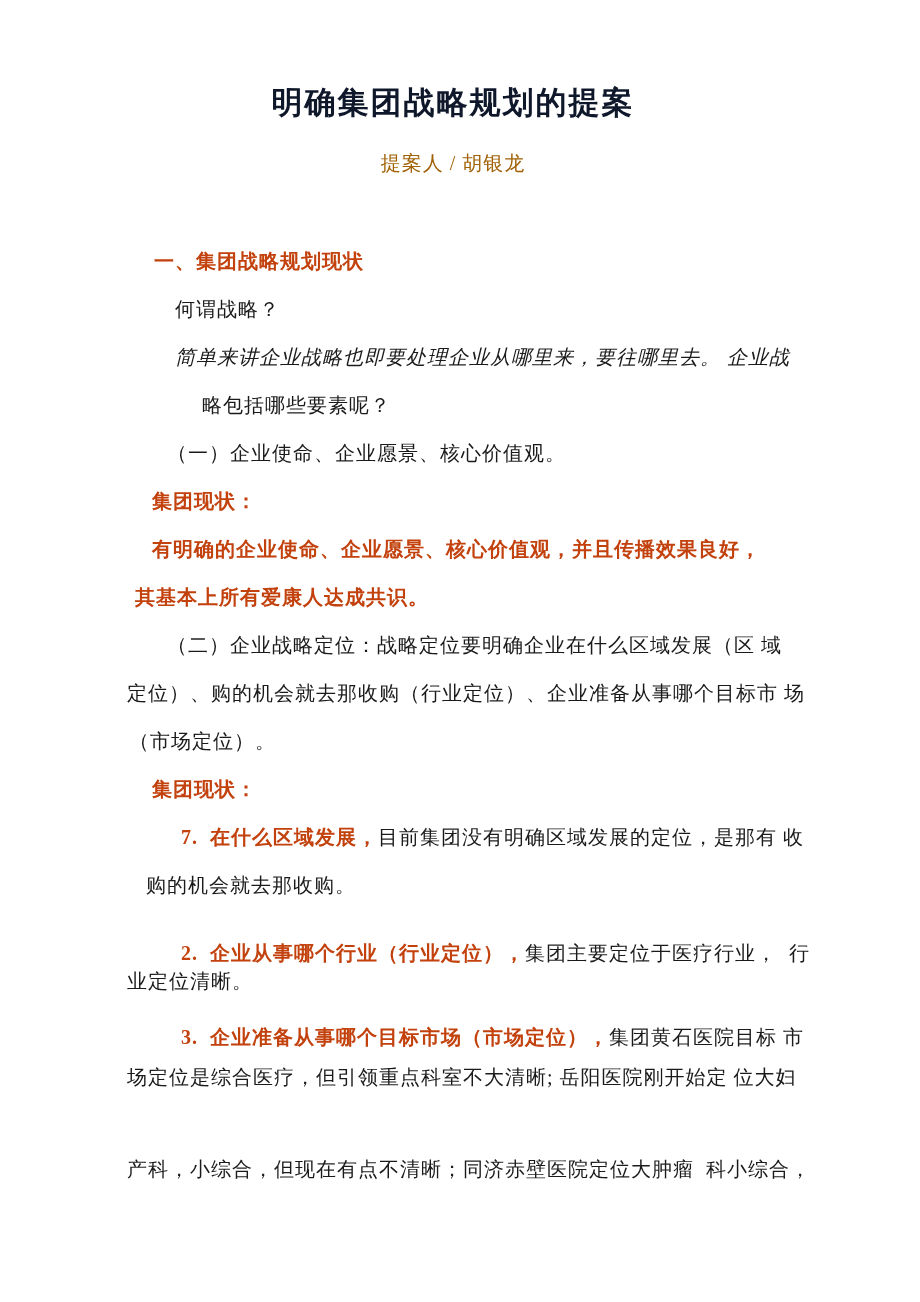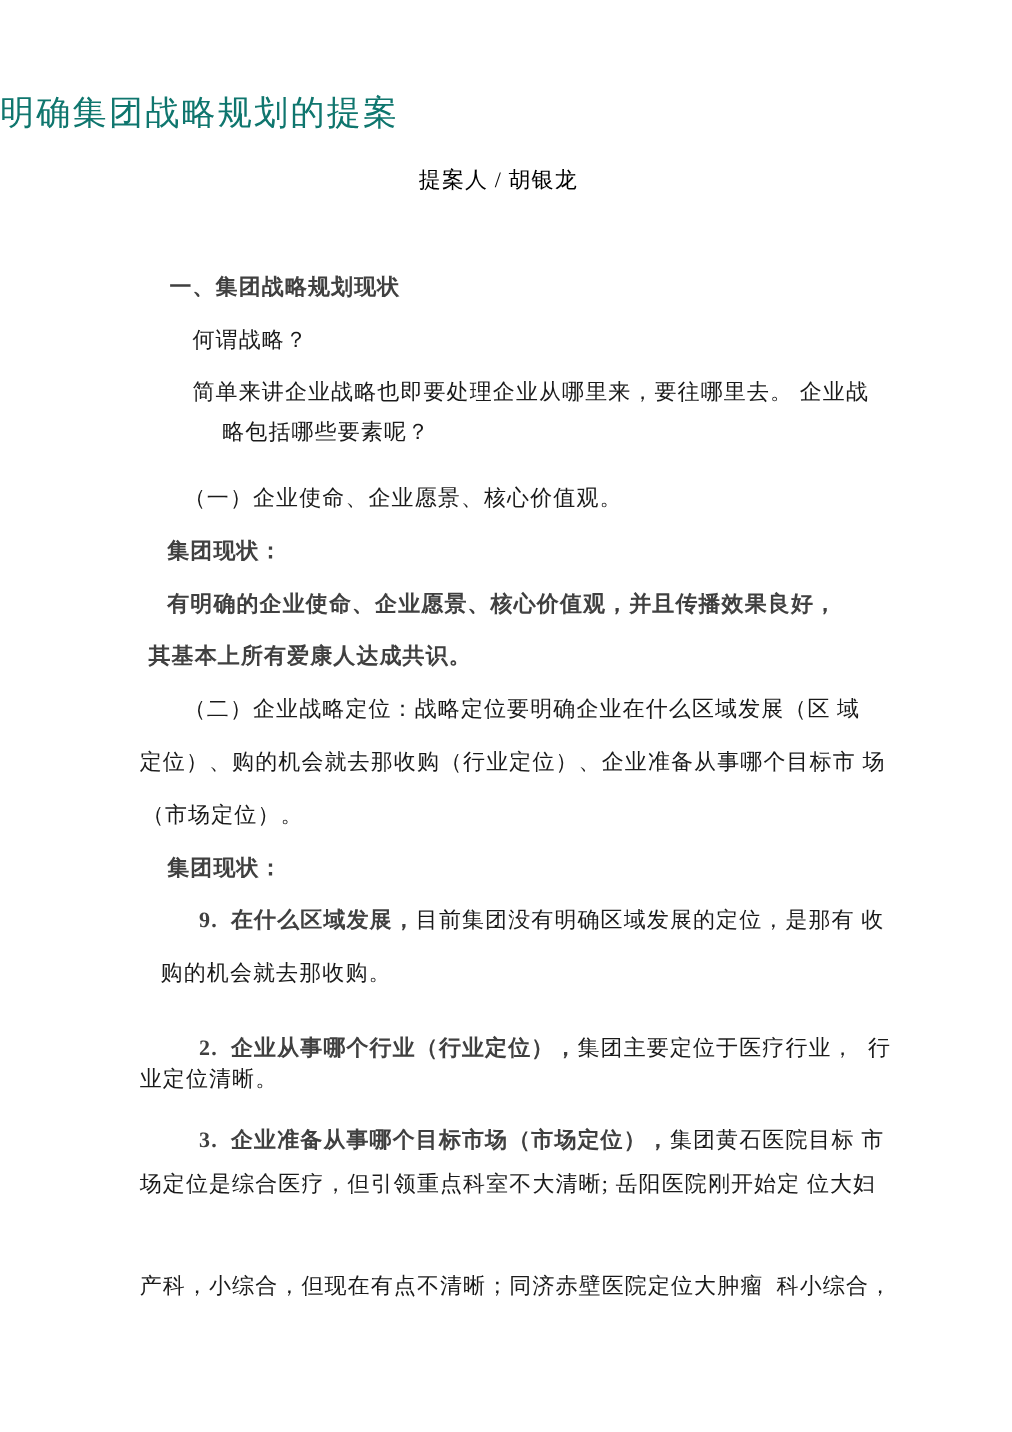--- a/index.html
+++ b/index.html
@@ -14,69 +14,70 @@
     background: #ffffff;
     overflow: hidden;
     font-family: "Liberation Serif", "DejaVu Serif", serif;
     color: #1a1a1a;
   }
   .doc-title {
     position: absolute;
     top: 82px;
     left: 0;
     width: 906px;
+    text-align: center;
     font-size: 31px;
-    font-weight: normal;
+    font-weight: bold;
     letter-spacing: 2px;
     white-space: pre;
-    color: #0f766e;
+    color: #0f172a;
   }
   .doc-byline {
     position: absolute;
     top: 150px;
     left: 0;
     width: 906px;
     text-align: center;
     font-size: 20px;
     letter-spacing: 1px;
     white-space: pre;
-    color: #000000;
+    color: #a16207;
   }
   .doc-line {
     position: absolute;
     height: 26px;
     line-height: 26px;
     font-size: 20px;
     letter-spacing: 1px;
     white-space: pre;
     color: #1a1a1a;
   }
   .seg { font-weight: normal; }
-  .seg-bold { font-weight: bold; color: #404040; }
+  .seg-bold { font-weight: bold; color: #c2410c; }
 </style>
 </head>
 <body>
 
 <div class="page">
   <div class="doc-title">明确集团战略规划的提案</div>
   <div class="doc-byline">提案人 / 胡银龙</div>
   <div>
       <div class="doc-line" style="left: 154px; top: 248px;"><span class="seg seg-bold">一、集团战略规划现状</span></div>
       <div class="doc-line" style="left: 175px; top: 296px;"><span class="seg">何谓战略？</span></div>
-      <div class="doc-line" style="left: 175px; top: 344px;"><span class="seg">简单来讲企业战略也即要处理企业从哪里来，要往哪里去。 企业战</span></div>
-      <div class="doc-line" style="left: 174px; top: 380px; padding-left: 28px;"><span class="seg">略包括哪些要素呢？</span></div>
+      <div class="doc-line" style="left: 175px; top: 344px; font-style: italic;"><span class="seg">简单来讲企业战略也即要处理企业从哪里来，要往哪里去。 企业战</span></div>
+      <div class="doc-line" style="left: 174px; top: 392px; padding-left: 28px;"><span class="seg">略包括哪些要素呢？</span></div>
       <div class="doc-line" style="left: 167px; top: 440px;"><span class="seg">（一）企业使命、企业愿景、核心价值观。</span></div>
       <div class="doc-line" style="left: 152px; top: 488px;"><span class="seg seg-bold">集团现状：</span></div>
       <div class="doc-line" style="left: 152px; top: 536px;"><span class="seg seg-bold">有明确的企业使命、企业愿景、核心价值观，并且传播效果良好，</span></div>
       <div class="doc-line" style="left: 135px; top: 584px;"><span class="seg seg-bold">其基本上所有爱康人达成共识。</span></div>
       <div class="doc-line" style="left: 167px; top: 632px;"><span class="seg">（二）企业战略定位：战略定位要明确企业在什么区域发展（区 域</span></div>
       <div class="doc-line" style="left: 127px; top: 680px;"><span class="seg">定位）、购的机会就去那收购（行业定位）、企业准备从事哪个目标市 场</span></div>
       <div class="doc-line" style="left: 129px; top: 728px;"><span class="seg">（市场定位）。</span></div>
       <div class="doc-line" style="left: 152px; top: 776px;"><span class="seg seg-bold">集团现状：</span></div>
-      <div class="doc-line" style="left: 181px; top: 824px;"><span class="seg seg-bold">9.  在什么区域发展，</span><span class="seg">目前集团没有明确区域发展的定位，是那有 收</span></div>
+      <div class="doc-line" style="left: 181px; top: 824px;"><span class="seg seg-bold">7.  在什么区域发展，</span><span class="seg">目前集团没有明确区域发展的定位，是那有 收</span></div>
       <div class="doc-line" style="left: 127px; top: 872px; margin-left: 19px;"><span class="seg">购的机会就去那收购。</span></div>
       <div class="doc-line" style="left: 181px; top: 920px; margin-top: 20px;"><span class="seg seg-bold">2.  企业从事哪个行业（行业定位），</span><span class="seg">集团主要定位于医疗行业，  行</span></div>
       <div class="doc-line" style="left: 127px; top: 968px;"><span class="seg">业定位清晰。</span></div>
       <div class="doc-line" style="left: 181px; top: 1024px;"><span class="seg seg-bold">3.  企业准备从事哪个目标市场（市场定位），</span><span class="seg">集团黄石医院目标 市</span></div>
       <div class="doc-line" style="left: 127px; top: 1064px;"><span class="seg">场定位是综合医疗，但引领重点科室不大清晰; 岳阳医院刚开始定 位大妇</span></div>
       <div class="doc-line" style="left: 127px; top: 1136px; margin-top: 20px;"><span class="seg">产科，小综合，但现在有点不清晰；同济赤壁医院定位大肿瘤  科小综合，</span></div>
     </div>
 </div>
 
 </body></html>

